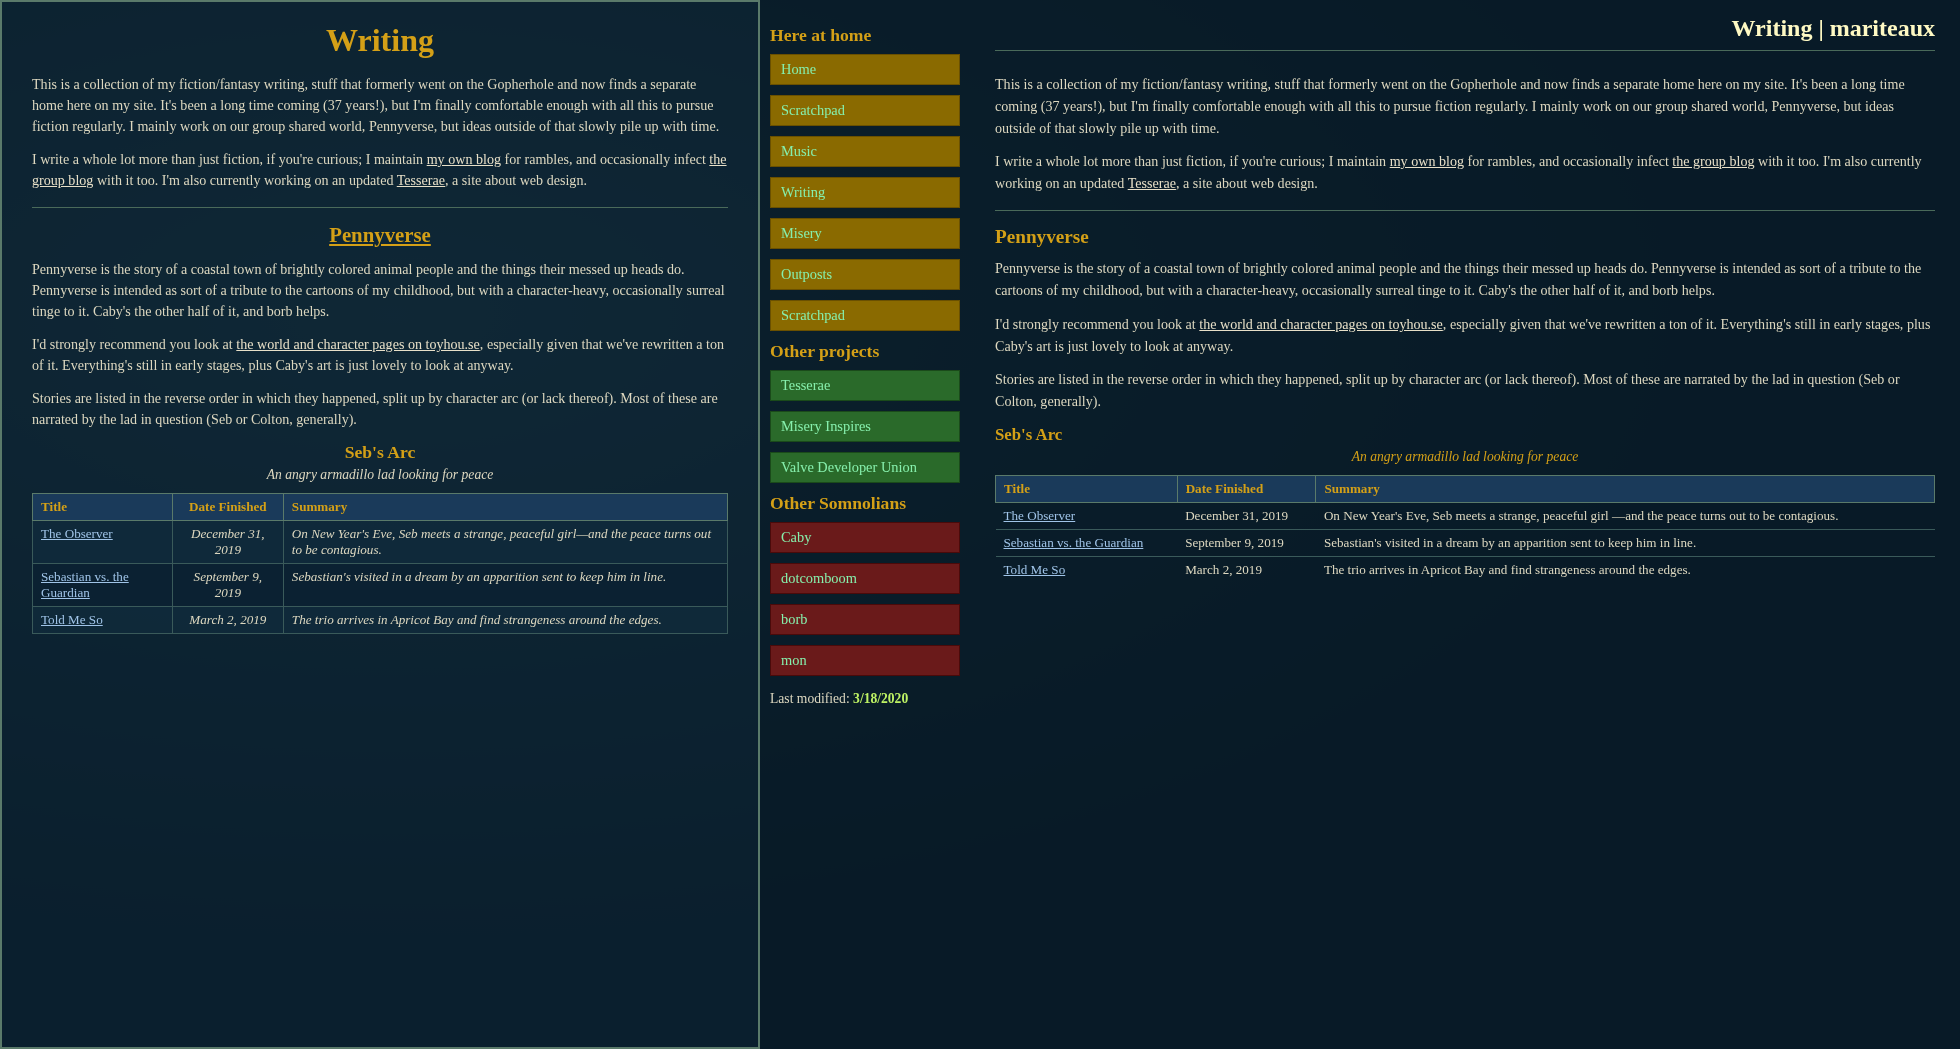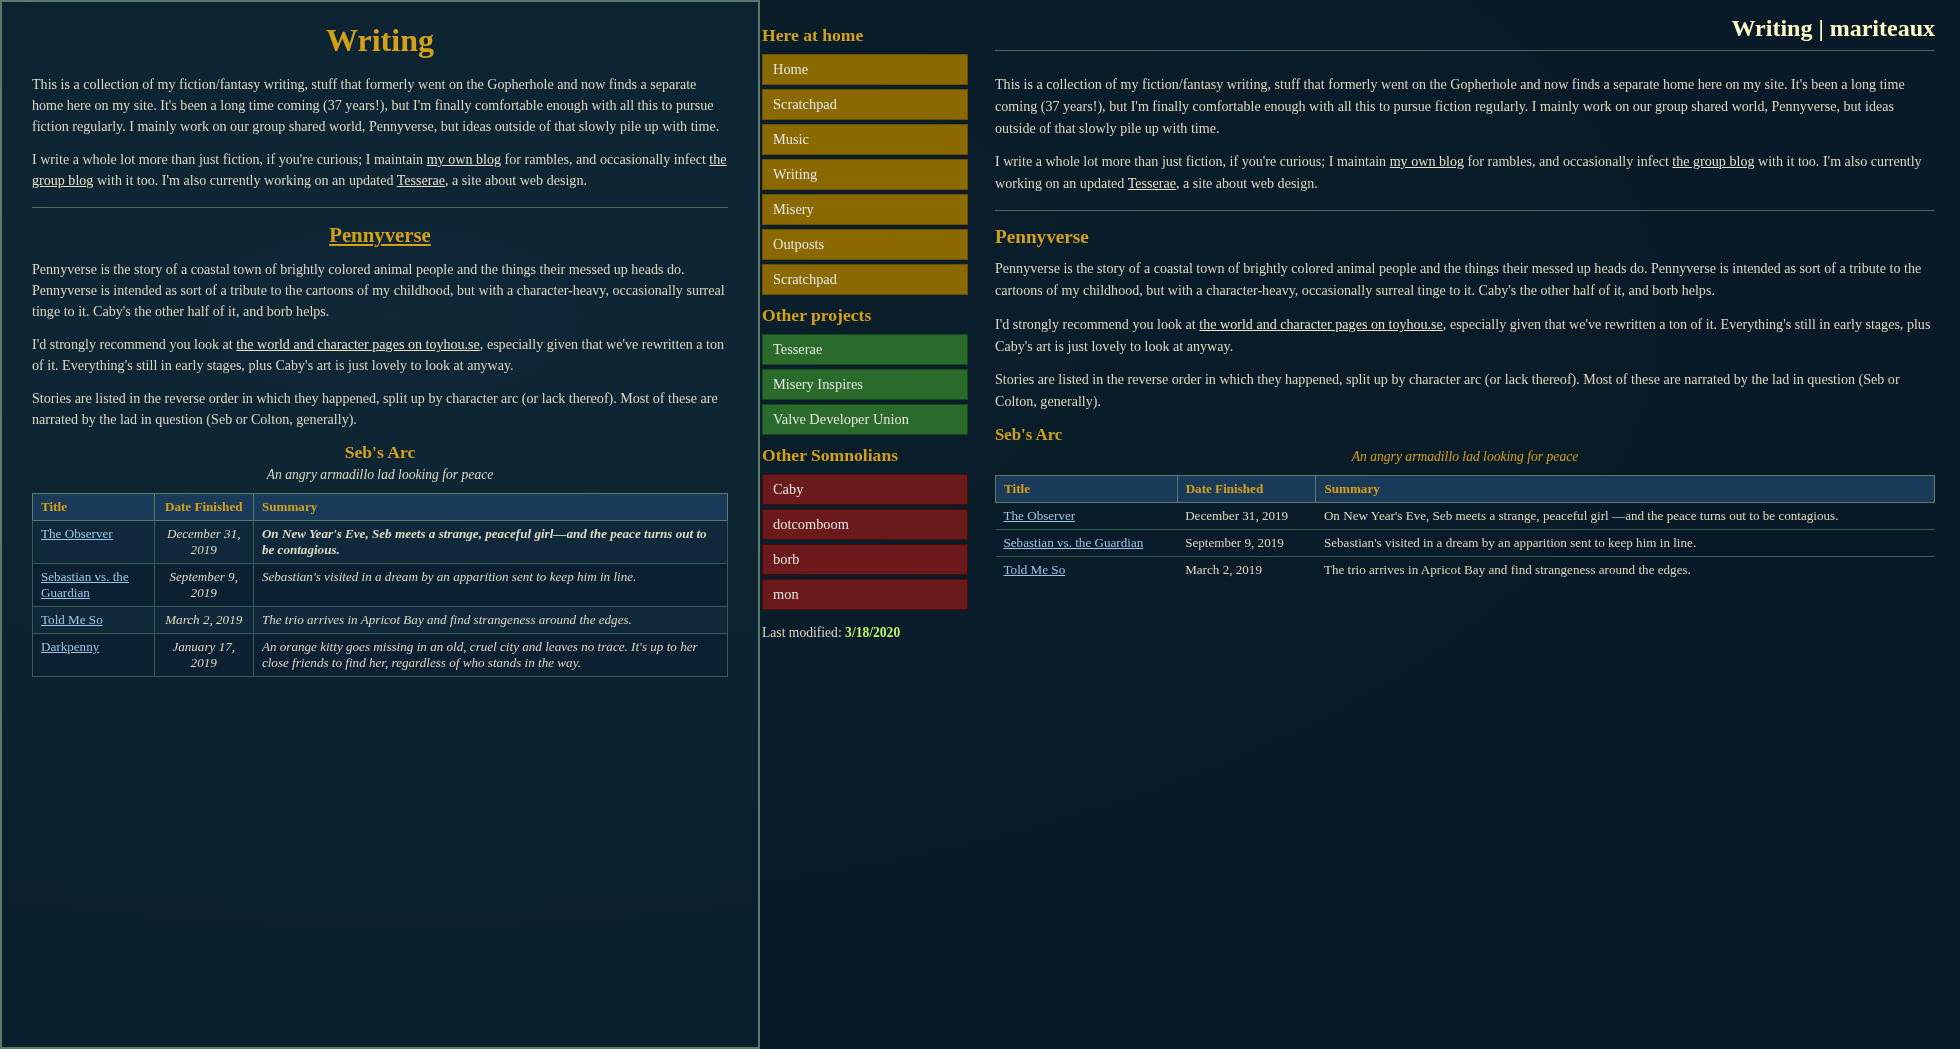--- a/index.html
+++ b/index.html
@@ -21,21 +21,21 @@
       border: 2px solid #5a7a6a;
       padding: 20px 30px;
       flex-shrink: 0;
     }
 
     
     .middle-panel {
       width: 210px;
       min-height: 1049px;
       background-color: rgba(8, 25, 38, 0.9);
-      padding: 15px 2px;
+      padding: 15px 10px;
       flex-shrink: 0;
     }
 
     
     .right-panel {
       flex: 1;
       min-height: 1049px;
       background-color: rgba(8, 25, 38, 0.9);
       padding: 15px 25px;
     }
@@ -133,23 +133,23 @@
     .nav-section-title {
       color: #d4a017;
       font-size: 1.1em;
       margin-bottom: 8px;
       margin-top: 10px;
     }
 
     .nav-item {
       display: block;
       background-color: #8a6a00;
-      color: #e5e5e5;
+      color: #86efac;
       padding: 6px 10px;
-      margin-bottom: 4px;
+      margin-bottom: 10px;
       cursor: pointer;
       font-size: 0.9em;
       border: 1px solid #6a5000;
     }
 
     .nav-item.green {
       background-color: #2a6a2a;
       border-color: #1a4a1a;
     }
 
@@ -276,36 +276,31 @@
       <tr>
         <th>Title</th>
         <th class="center">Date Finished</th>
         <th>Summary</th>
       </tr>
     </thead>
     <tbody id="left-table-body">
     <tr>
     <td><a href="#">The Observer</a></td>
     <td style="font-style:italic; text-align:center;">December 31, 2019</td>
-    <td style="font-style:italic;font-weight:bold;">On New Year's Eve, Seb meets a strange, peaceful girl—and the peace turns out to be contagious.</td>
+    <td style="font-style:italic;">On New Year's Eve, Seb meets a strange, peaceful girl—and the peace turns out to be contagious.</td>
   </tr>
         <tr>
     <td><a href="#">Sebastian vs. the Guardian</a></td>
     <td style="font-style:italic; text-align:center;">September 9, 2019</td>
     <td style="font-style:italic;">Sebastian's visited in a dream by an apparition sent to keep him in line.</td>
   </tr>
         <tr>
     <td><a href="#">Told Me So</a></td>
     <td style="font-style:italic; text-align:center;">March 2, 2019</td>
     <td style="font-style:italic;">The trio arrives in Apricot Bay and find strangeness around the edges.</td>
-  </tr>
-        <tr>
-    <td><a href="#">Darkpenny</a></td>
-    <td style="font-style:italic; text-align:center;">January 17, 2019</td>
-    <td style="font-style:italic;">An orange kitty goes missing in an old, cruel city and leaves no trace. It's up to her close friends to find her, regardless of who stands in the way.</td>
   </tr>
       </tbody>
   </table>
 </div>
 
 <div class="middle-panel">
   <h2 class="nav-section-title">Here at home</h2>
 
   <div id="home-nav-items">
       <div class="nav-item">Home</div>

